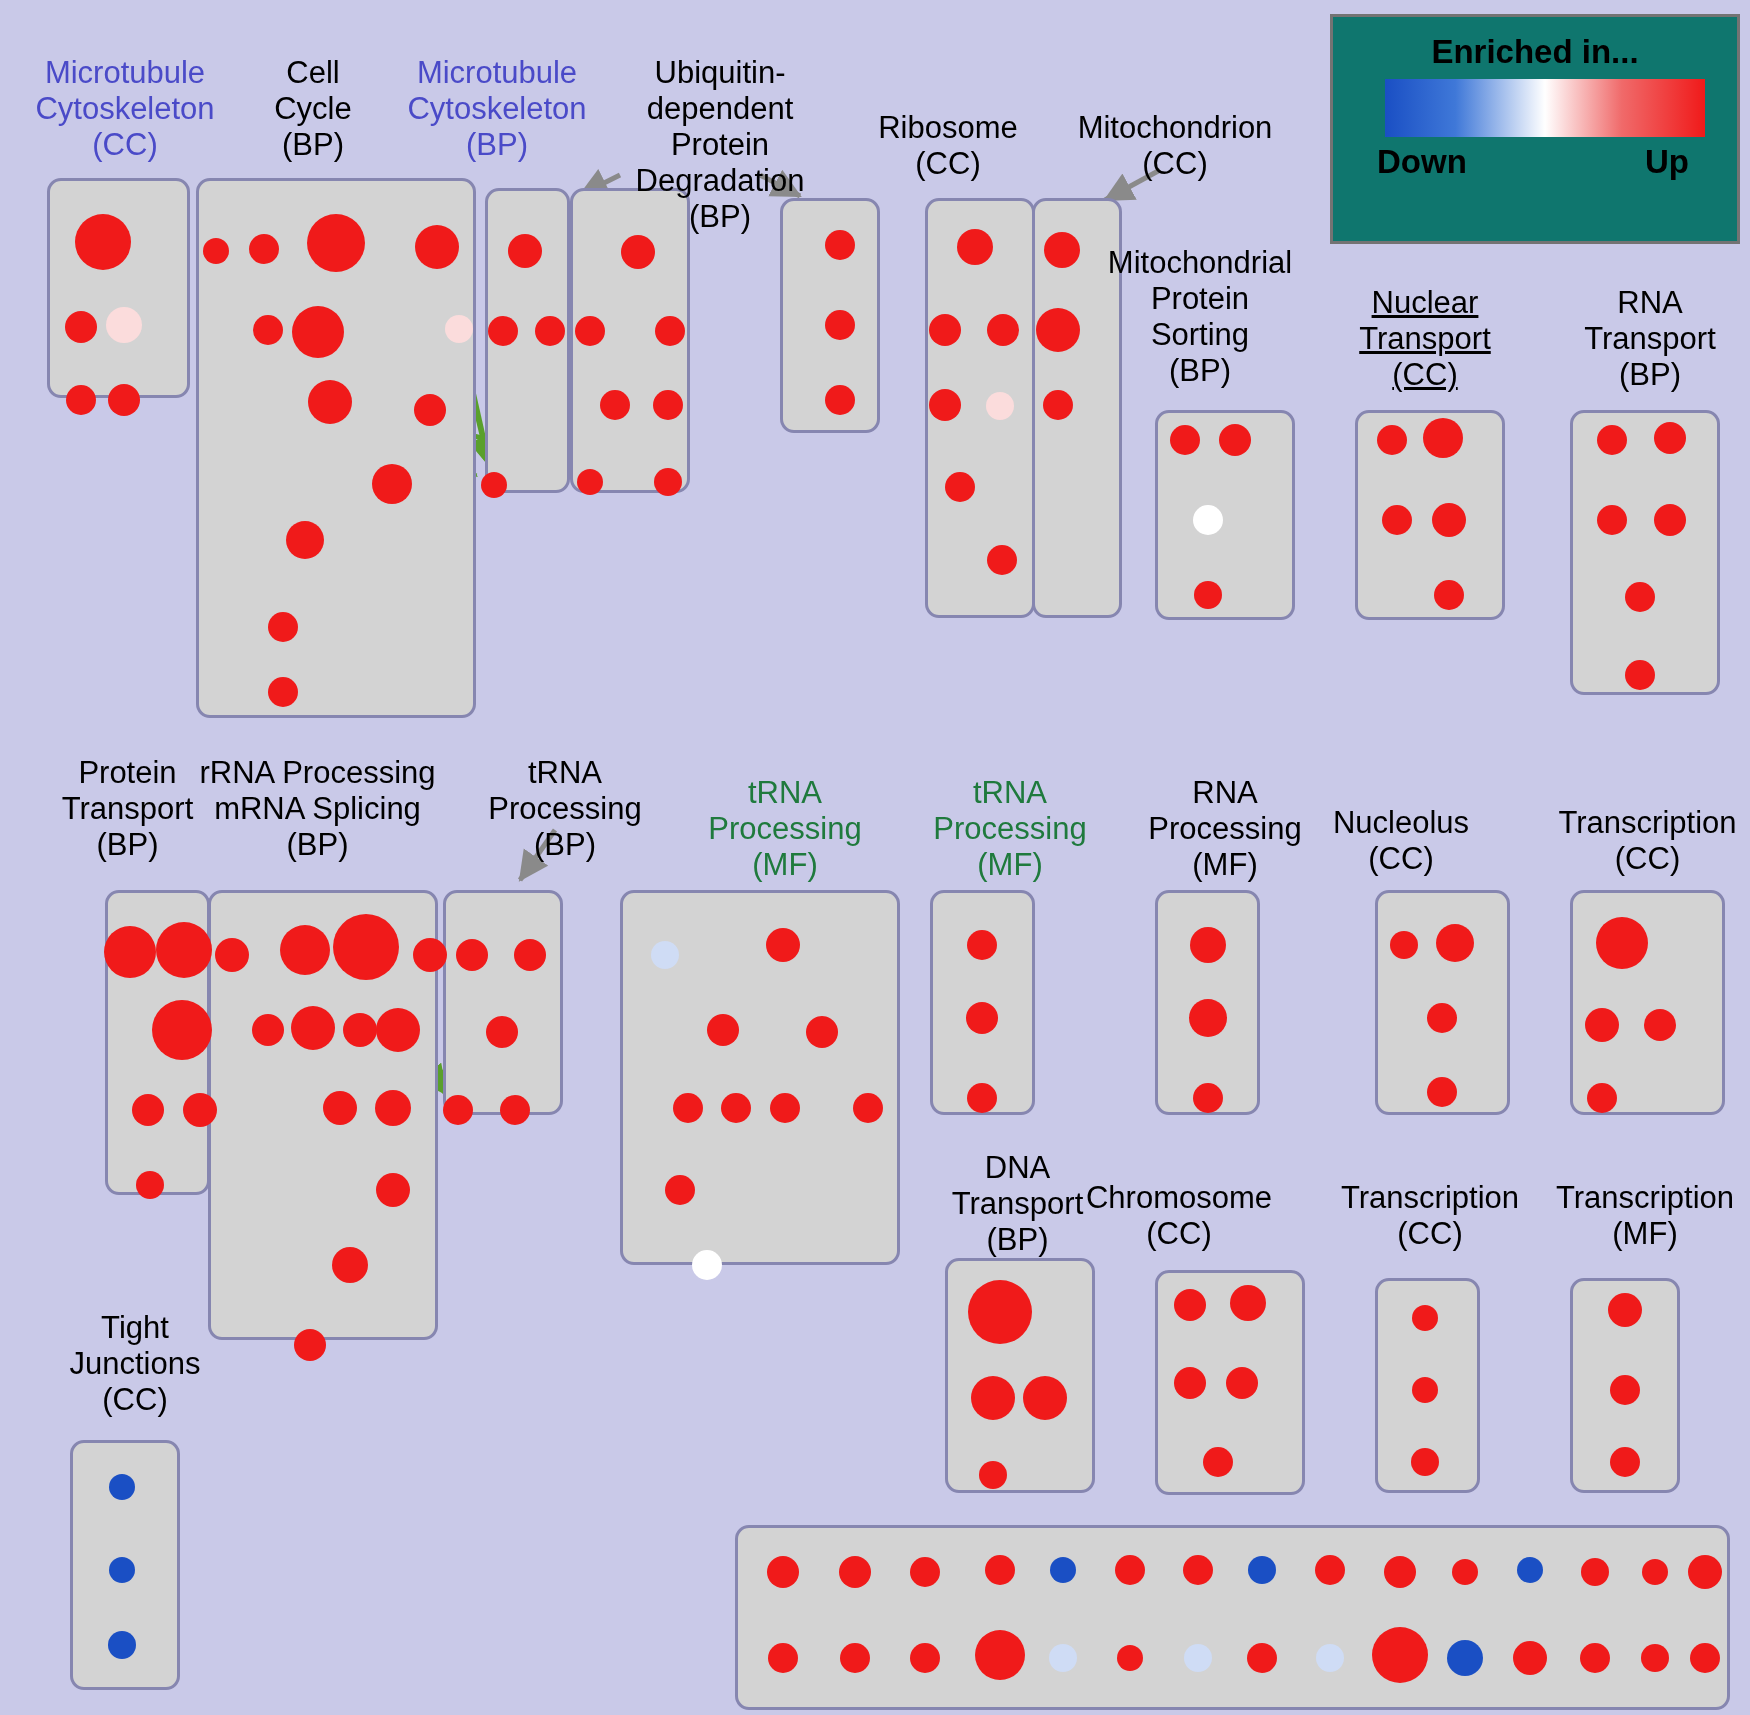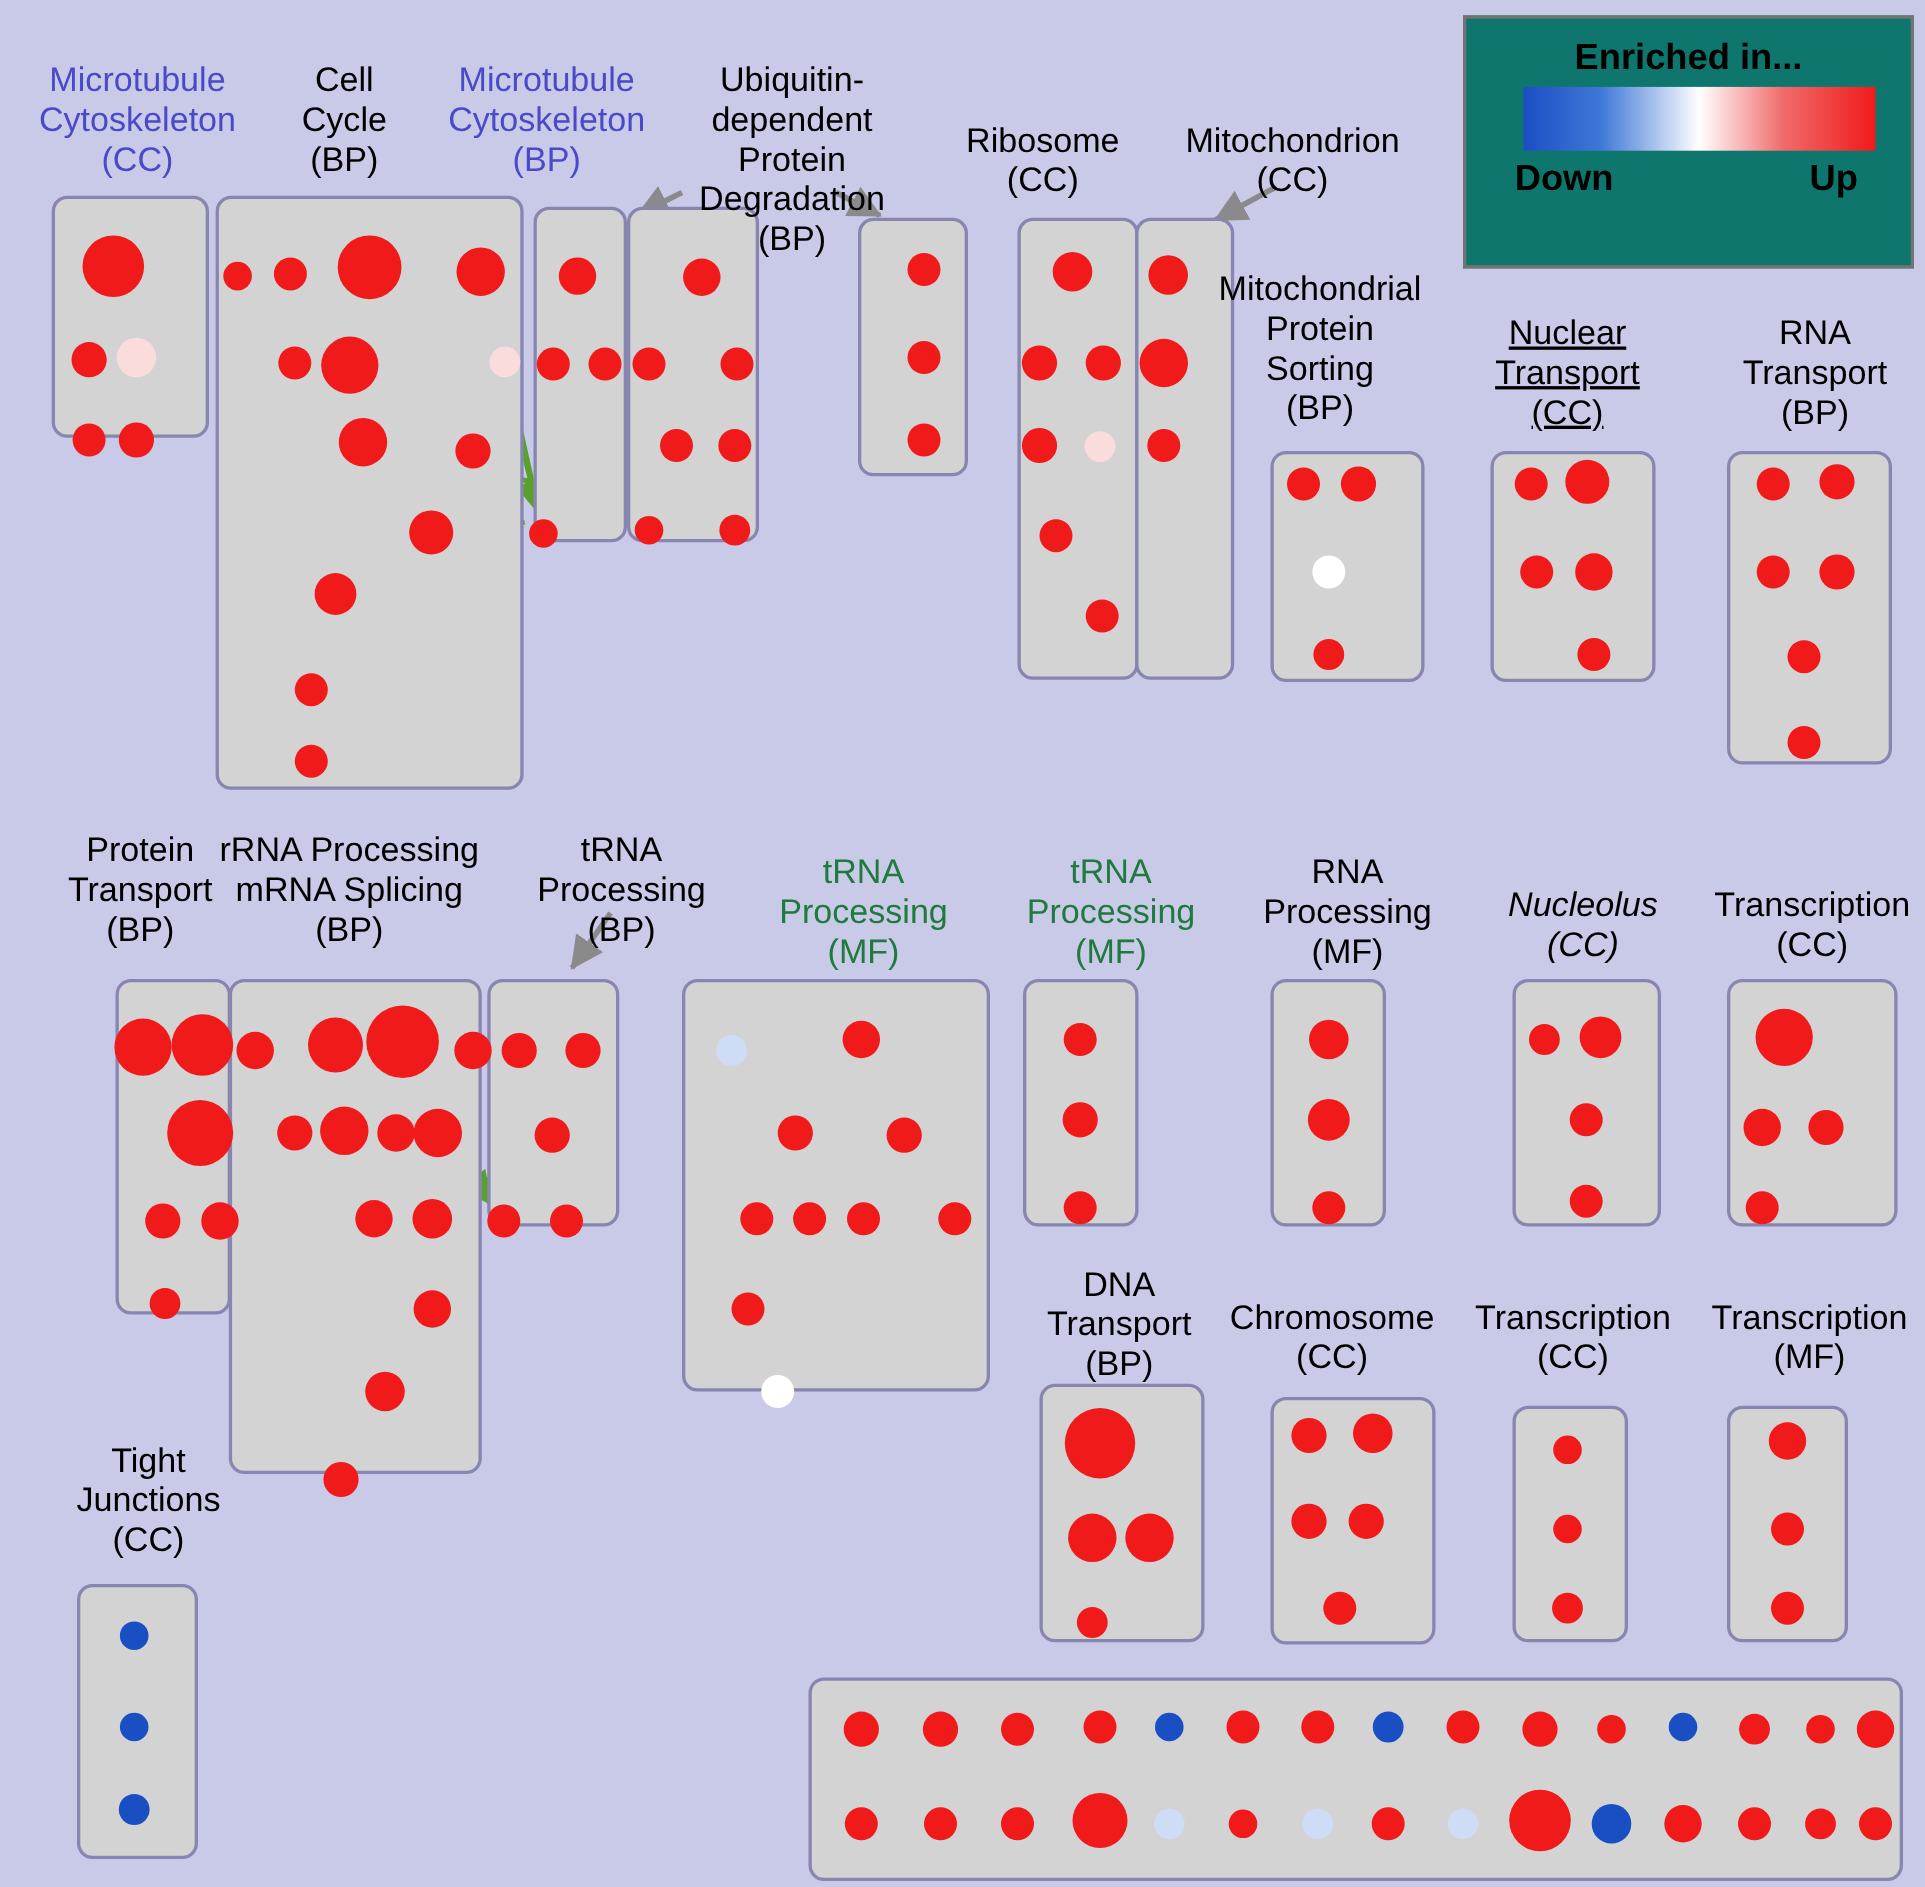--- a/index.html
+++ b/index.html
@@ -426,28 +426,28 @@
 (BP)</div>
       <div class="label green" style="left: 690px; top: 775px; width: 190px;">tRNA
 Processing
 (MF)</div>
       <div class="label green" style="left: 915px; top: 775px; width: 190px;">tRNA
 Processing
 (MF)</div>
       <div class="label" style="left: 1130px; top: 775px; width: 190px;">RNA
 Processing
 (MF)</div>
-      <div class="label" style="left: 1344px; top: 805px; width: 190px; font-style: italic;">Nucleolus
+      <div class="label" style="left: 1306px; top: 805px; width: 190px;">Nucleolus
 (CC)</div>
       <div class="label" style="left: 1545px; top: 805px; width: 205px;">Transcription
 (CC)</div>
       <div class="label" style="left: 910px; top: 1150px; width: 215px;">DNA
 Transport
 (BP)</div>
-      <div class="label" style="left: 1096px; top: 1180px; width: 230px;">Chromosome
+      <div class="label" style="left: 1064px; top: 1180px; width: 230px;">Chromosome
 (CC)</div>
       <div class="label" style="left: 1325px; top: 1180px; width: 210px;">Transcription
 (CC)</div>
       <div class="label" style="left: 1540px; top: 1180px; width: 210px;">Transcription
 (MF)</div>
       <div class="label" style="left: 50px; top: 1310px; width: 170px;">Tight
 Junctions
 (CC)</div>
     </div>
 

